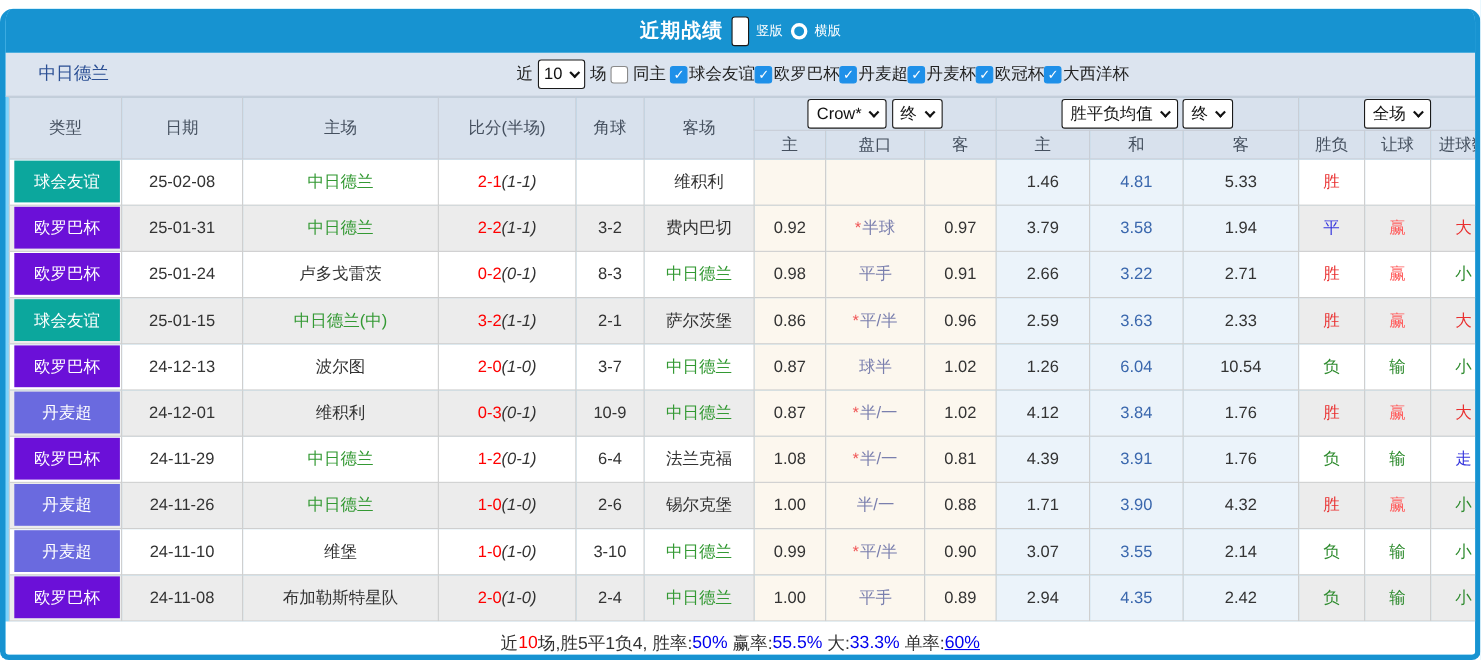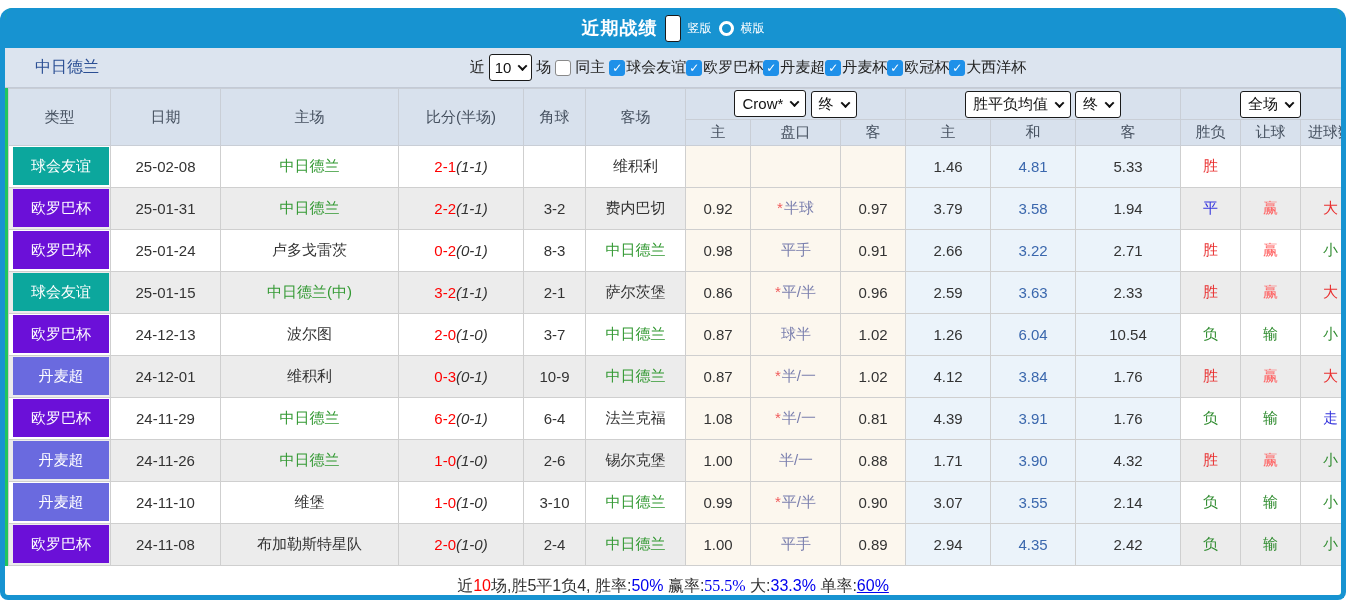--- a/index.html
+++ b/index.html
@@ -5,21 +5,21 @@
   :root{
     --blue:#1793D1; --filterbg:#DCE4EF; --headbg:#D8E1ED;
     --bdr:#C9CED6; --rowbdr:#CFCFCF; --alt:#ECECEC;
     --cream:#FCF7EE; --paleblue:#EBF3FA;
   }
   *{box-sizing:border-box}
   html,body{margin:0;padding:0;width:1346px;height:600px;overflow:hidden;
     background:#fff;font-family:"Liberation Sans","DejaVu Sans",sans-serif;}
   .page{margin-top:8px;width:1346px;height:592px;
     border-left:5px solid var(--blue);border-right:5px solid var(--blue);border-bottom:5px solid var(--blue);
-    border-radius:12px 12px 8px 8px;overflow:hidden;background:#22c55e;}
+    border-radius:12px 12px 8px 8px;overflow:hidden;background:#7dd3fc;}
   
   .titlebar{height:40px;background:var(--blue);display:flex;align-items:center;justify-content:center;gap:7px;color:#fff;}
   .title{font-size:18px;font-weight:bold;letter-spacing:1px;}
   .radio{display:inline-block;width:14px;height:14px;border-radius:50%;}
   .radio.sel{background:#fff;}
   .radio:not(.sel){border:3.5px solid #fff;width:15px;height:15px;}
   .radio-label{font-size:12px;}
   
   .filterbar{height:40px;background:var(--filterbg);display:flex;align-items:center;position:relative;font-size:15px;color:#222;border-bottom:1px solid #c3cad6;}
   .team{position:absolute;left:30px;color:#2B4F94;font-size:16px;}
@@ -284,21 +284,21 @@
     <td style="color: rgb(233, 48, 48);">胜</td>
     <td style="color: rgb(255, 96, 96);">赢</td>
     <td style="color: rgb(233, 48, 48);">大</td>
   </tr>
         <tr class="data-row">
     <td class="c-type">
             <div class="badge" style="background: rgb(107, 16, 216);">欧罗巴杯</div>
           </td>
     <td>24-11-29</td>
     <td class="self">中日德兰</td>
-    <td><span class="ft">6-2</span><span class="ht">(0-1)</span></td>
+    <td><span class="ft">1-2</span><span class="ht">(0-1)</span></td>
     <td>6-4</td>
     <td>法兰克福</td>
     <td class="c-ah">1.08</td>
     <td class="c-ah c-line"><span class="star">*</span><span>半/一</span></td>
     <td class="c-ah">0.81</td>
     <td class="c-eu">4.39</td>
     <td class="c-eu c-draw">3.91</td>
     <td class="c-eu">1.76</td>
     <td style="color: rgb(46, 139, 46);">负</td>
     <td style="color: rgb(46, 139, 46);">输</td>
@@ -363,19 +363,19 @@
   </tr>
       </tbody>
   </table>
 
   <div class="summary" id="footer-text">
       <span style="color: rgb(51, 51, 51); white-space: pre;">近</span>
       <span style="color: rgb(255, 0, 0); white-space: pre;">10</span>
       <span style="color: rgb(51, 51, 51); white-space: pre;">场,胜5平1负4, 胜率:</span>
       <span style="color: rgb(0, 0, 238); white-space: pre;">50%</span>
       <span style="color: rgb(51, 51, 51); white-space: pre;"> 赢率:</span>
-      <span style="color: rgb(0, 0, 238); white-space: pre; font-family: Liberation Serif, serif;">55.5%</span>
+      <span style="color: rgb(0, 0, 238); white-space: pre;">55.5%</span>
       <span style="color: rgb(51, 51, 51); white-space: pre;"> 大:</span>
       <span style="color: rgb(0, 0, 238); white-space: pre;">33.3%</span>
       <span style="color: rgb(51, 51, 51); white-space: pre;"> 单率:</span>
       <span style="color: rgb(0, 0, 238); white-space: pre; text-decoration: underline;">60%</span>
     </div>
 </div>
 
 </body></html>

